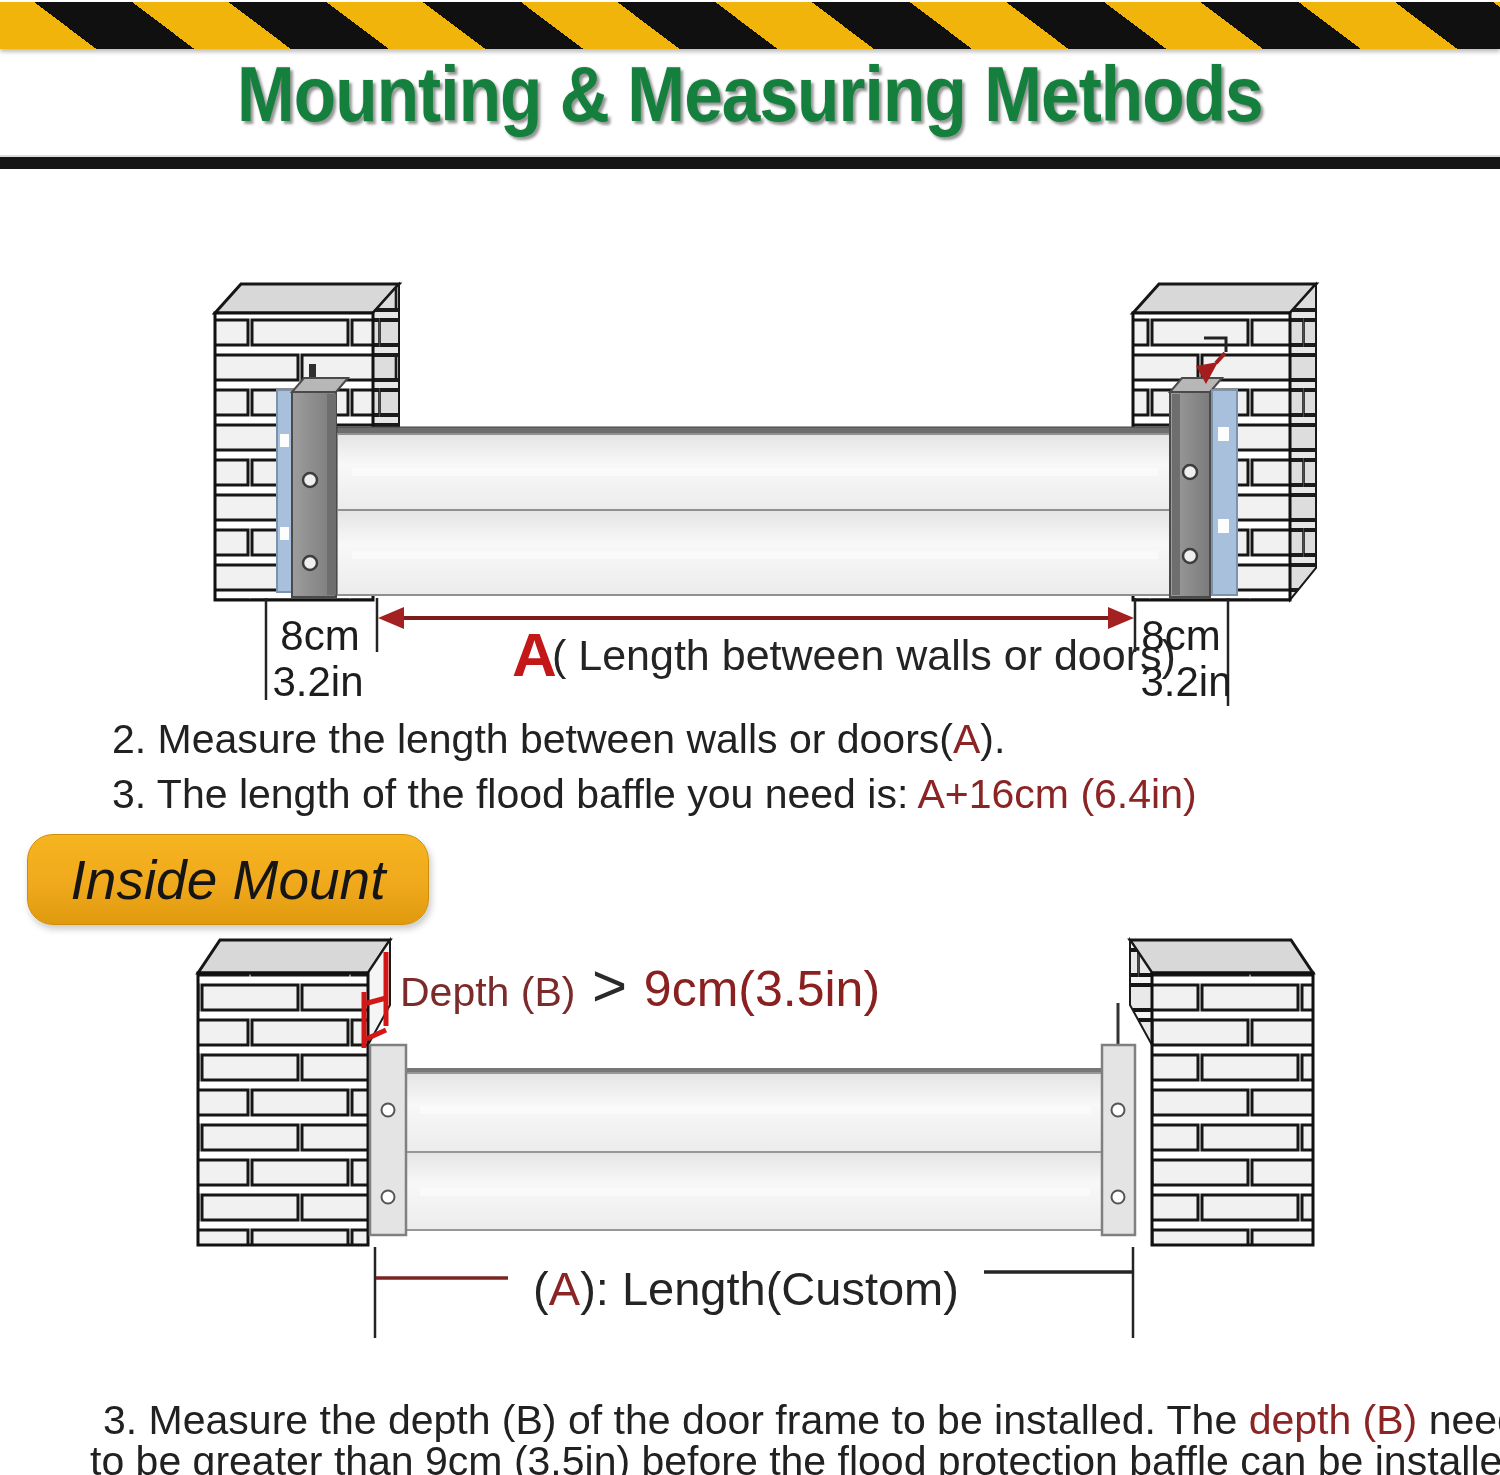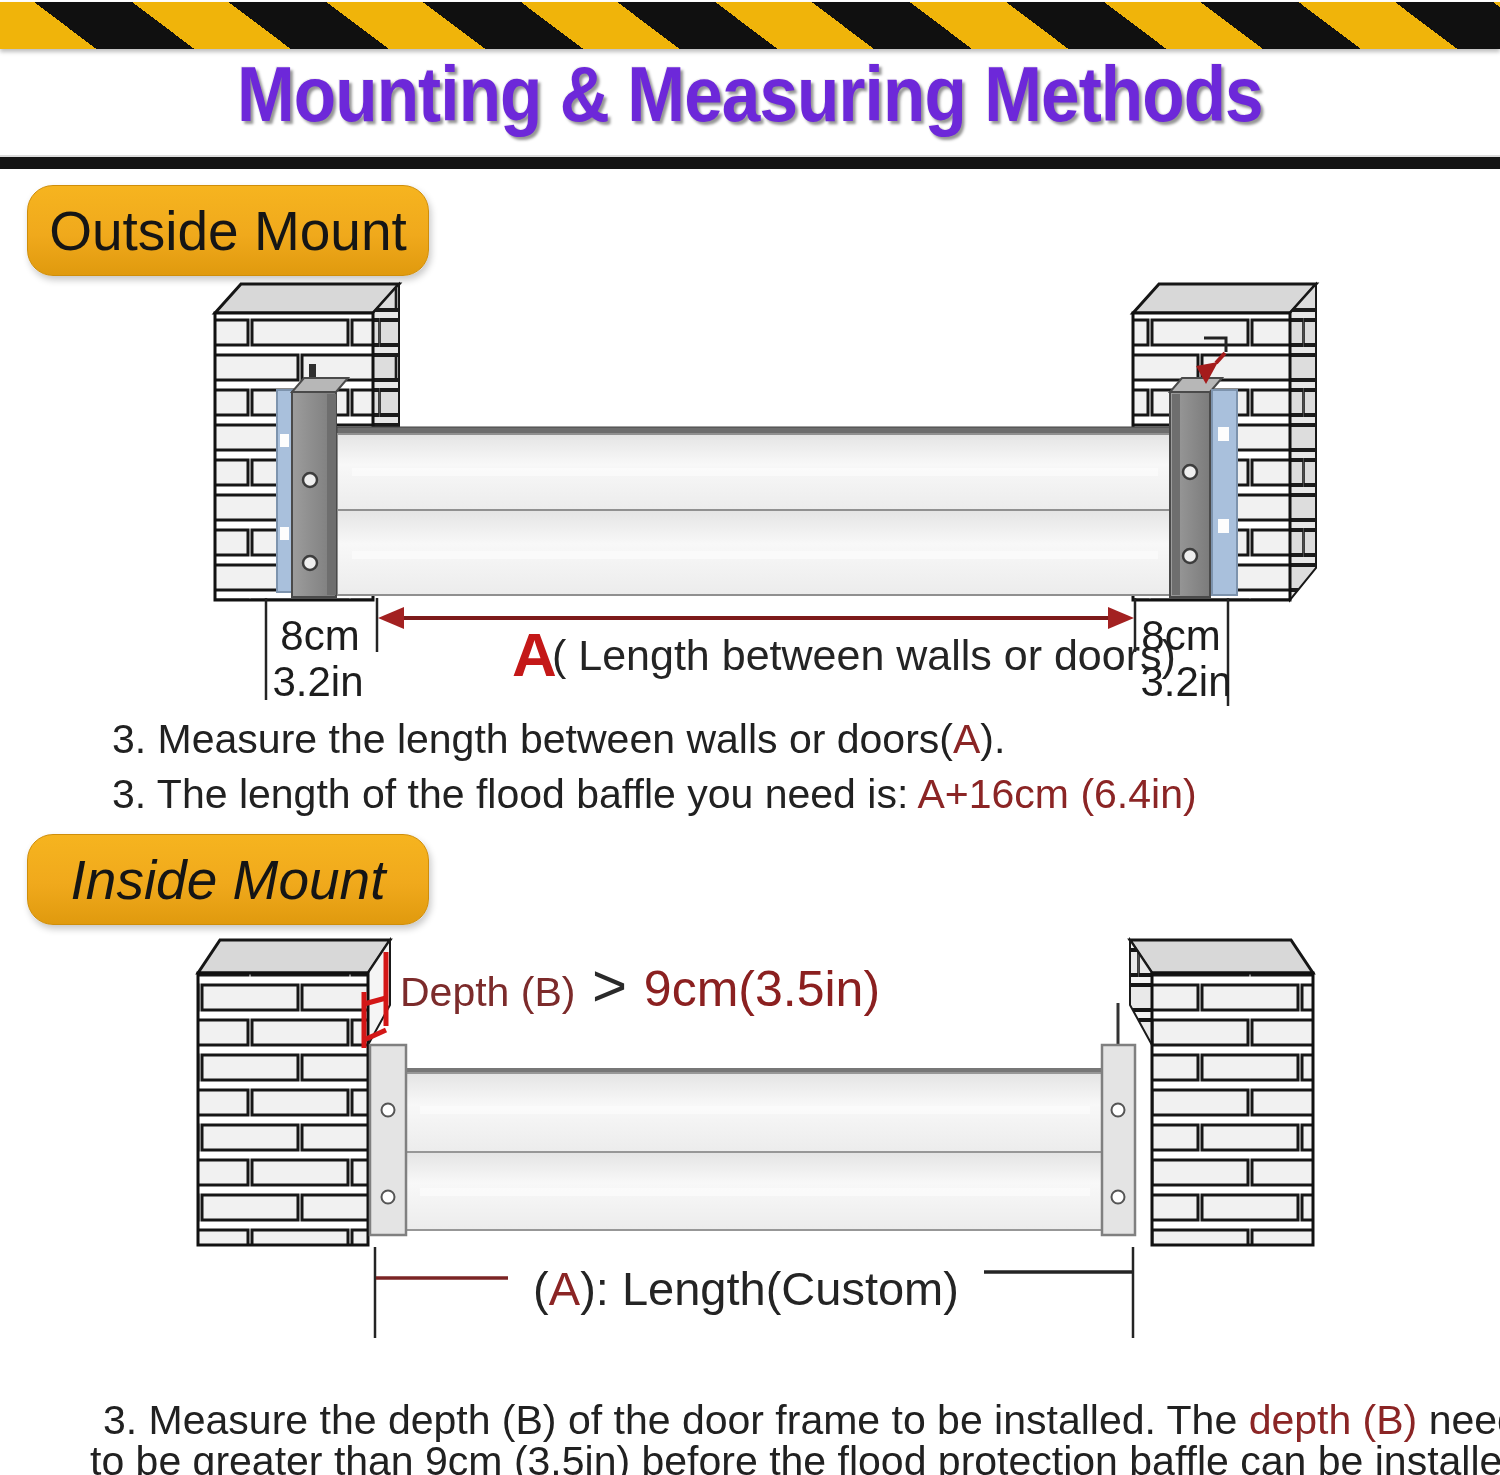--- a/index.html
+++ b/index.html
@@ -4,21 +4,21 @@
 <style>
   html,body{margin:0;padding:0;background:#ffffff;}
   .page{position:relative;width:1500px;height:1475px;background:#ffffff;overflow:hidden;
         font-family:"Liberation Sans",sans-serif;}
 
   
   .hazard-tape{position:absolute;left:0;top:2px;width:1500px;height:47px;
     background:repeating-linear-gradient(37deg,var(--hazard_yellow,#f0b40a) 0 58px,#101010 58px 117px);
     box-shadow:0 3px 4px rgba(0,0,0,.25);}
   .page-title{position:absolute;left:0;right:0;top:50px;text-align:center;
-    font-size:77px;font-weight:bold;color:#6d28d9;letter-spacing:-1px;}
+    font-size:77px;font-weight:bold;color:#15803d;letter-spacing:-1px;}
   .page-title span{display:inline-block;transform:scaleX(.9);
     text-shadow:3px 3px 3px rgba(0,0,0,.42),-1px -1px 0 #f2f2f2;}
   .top-divider{position:absolute;left:0;top:155px;width:1500px;height:12px;background:#151515;
     border-top:2px solid #dcdcdc;}
 
   
   .mount-badge{position:absolute;left:27px;width:400px;height:89px;border-radius:26px;
     background:linear-gradient(180deg,#f6b41f 0%,var(--badge_yellow,#f0a91c) 55%,#e09a0e 100%);
     border:1px solid #cf8e0a;display:flex;align-items:center;justify-content:center;
     font-size:55px;color:#151515;box-shadow:2px 4px 7px rgba(0,0,0,.22);}
@@ -40,21 +40,20 @@
 </style>
 </head>
 <body>
 
 <div class="page">
 
   <div class="hazard-tape"></div>
   <div class="page-title"><span>Mounting &amp; Measuring Methods</span></div>
   <div class="top-divider"></div>
 
-  <div class="mount-badge badge-outside">Outside Mount</div>
   <div class="mount-badge badge-inside">Inside Mount</div>
 
   <svg class="diagram-svg" viewBox="0 0 1500 1475">
     <defs>
       <pattern id="brick" width="100" height="70" patternUnits="userSpaceOnUse">
         <rect width="100" height="70" fill="#ffffff"></rect>
         <rect x="2" y="5" width="96" height="25" fill="#f1f1f1" stroke="#161616" stroke-width="3"></rect>
         <rect x="-48" y="40" width="96" height="25" fill="#f1f1f1" stroke="#161616" stroke-width="3"></rect>
         <rect x="52" y="40" width="96" height="25" fill="#f1f1f1" stroke="#161616" stroke-width="3"></rect>
       </pattern>
@@ -191,19 +190,19 @@
       <g>
         <line x1="375" y1="1247" x2="375" y2="1338" stroke="#242424" stroke-width="2.5"></line>
         <line x1="1133" y1="1247" x2="1133" y2="1338" stroke="#242424" stroke-width="2.5"></line>
         <line x1="376" y1="1278" x2="508" y2="1278" stroke="#7b2424" stroke-width="3.5"></line>
         <line x1="984" y1="1272" x2="1132" y2="1272" stroke="#242424" stroke-width="3.5"></line>
         <text x="746" y="1305" text-anchor="middle" font-size="47" fill="#242424"><tspan>(</tspan><tspan fill="#8b2525">A</tspan><tspan>): Length(Custom)</tspan></text>
       </g>
     </g>
   </svg>
 
-  <div class="step step-out1"><span>3. Measure the length between walls or doors(</span><span class="maroon">A</span><span>).</span></div>
+  <div class="step step-out1"><span>2. Measure the length between walls or doors(</span><span class="maroon">A</span><span>).</span></div>
   <div class="step step-out2"><span>3. The length of the flood baffle you need is: </span><span class="maroon">A+16cm (6.4in)</span></div>
 
   <div class="step step-in2"><span>3. Measure the depth (B) of the door frame to be installed. The </span><span class="maroon">depth (B)</span><span> needs</span></div>
   <div class="step step-in3"><span>to be greater than 9cm (3.5in) before the flood protection baffle can be installed.</span></div>
 
 </div>
 
 </body></html>

